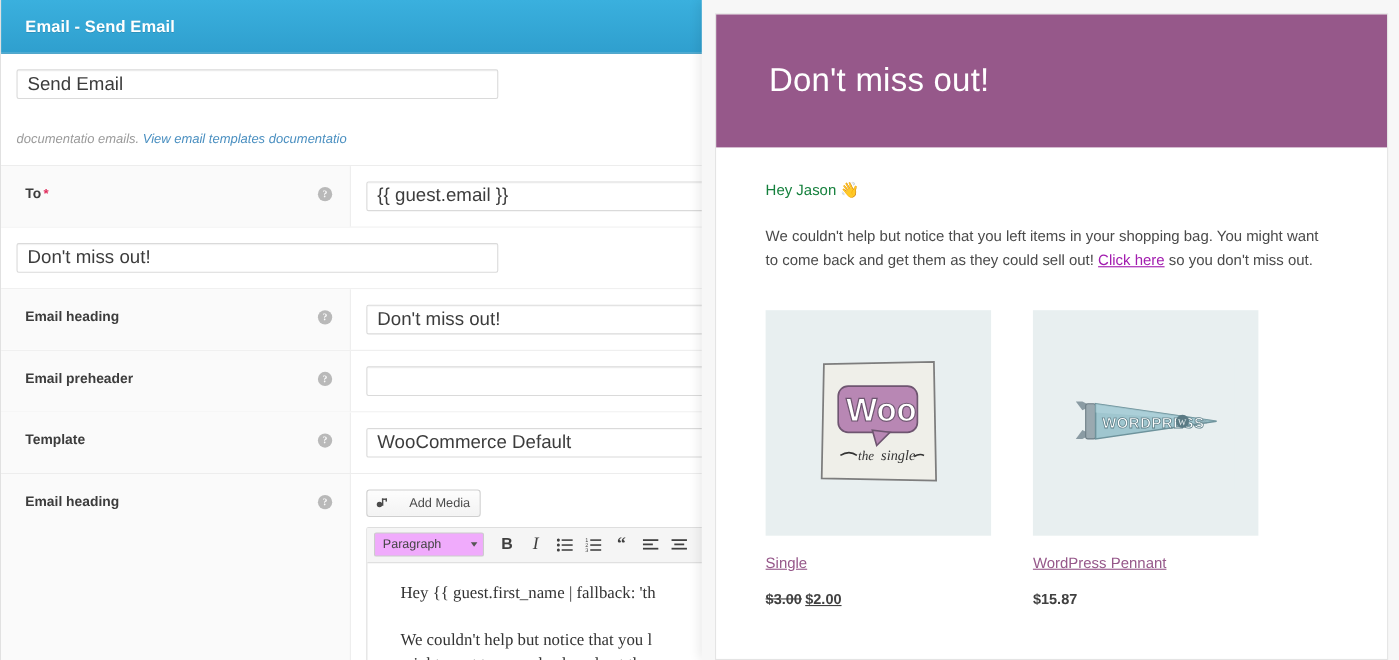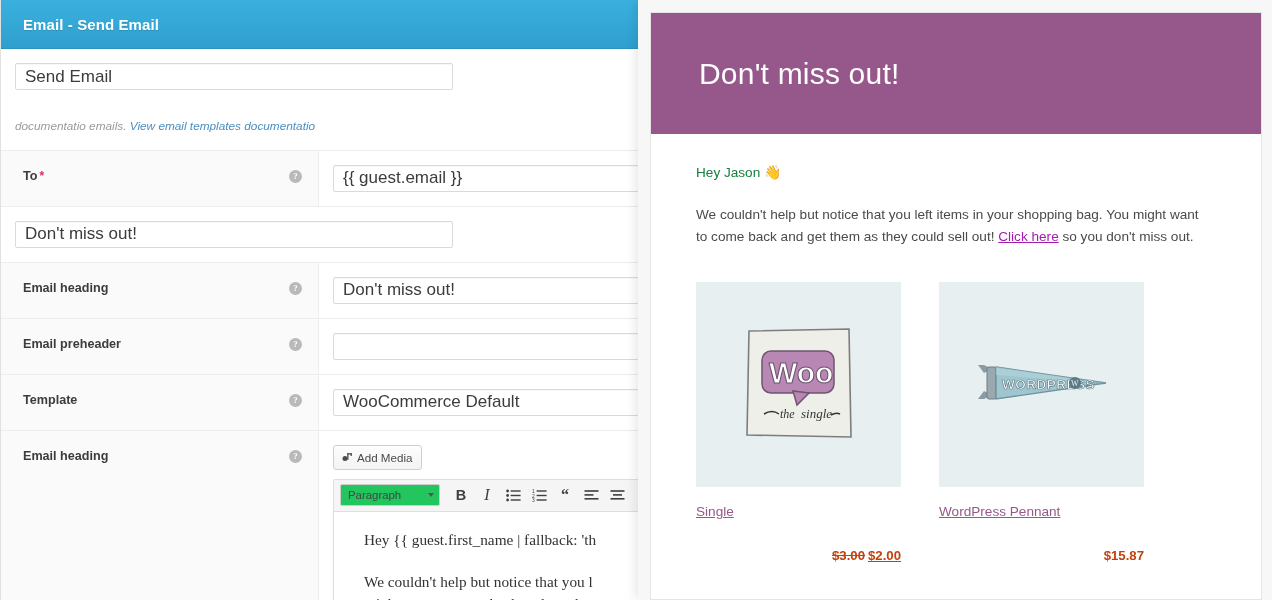--- a/index.html
+++ b/index.html
@@ -129,21 +129,21 @@
     color: #4a8fc0;
     text-decoration: none;
     font-style: italic;
     text-align: right;
   }
 
   
   .add-media-btn {
     display: inline-flex;
     align-items: center;
-    gap: 3px;
+    gap: 18px;
     height: 25px;
     padding: 0 9px 0 7px;
     border: 1px solid #cfcfcf;
     border-radius: 3px;
     background: linear-gradient(to bottom,#fdfdfd,#f3f3f3);
     font-size: 11.6px;
     color: #4b4b4b;
     box-sizing: border-box;
     margin-bottom: 9px;
   }
@@ -170,21 +170,21 @@
     background: #f5f5f5;
     border-bottom: 1px solid #dedede;
     box-sizing: border-box;
   }
   .para-select {
     display: flex;
     align-items: center;
     justify-content: space-between;
     width: 100px;
     height: 22px;
-    background: #22c55e;
+    background: #f0abfc;
     border: 1px solid #ccc;
     border-radius: 2px;
     font-size: 11.4px;
     color: #444;
     padding: 0 5px 0 7px;
     box-sizing: border-box;
     margin-right: 7px;
   }
   .caret {
     width: 0; height: 0;
@@ -286,25 +286,24 @@
     overflow: hidden;
   }
   .product-name {
     display: inline-block;
     margin-top: 17px;
     font-size: 13.6px;
     color: #96588a;
     text-decoration: underline;
   }
   .product-price {
-    margin-top: 28px;
+    margin-top: 16px;
     font-size: 13.2px;
-    color: #c2410c;
+    color: #404040;
     font-weight: bold;
-    text-align: right;
   }
   .product-price .old {
     text-decoration: line-through;
     font-weight: bold;
     margin-right: 3px;
   }
   .product-price .new { text-decoration: underline; font-weight: bold; }
 </style>
 </head>
 <body>

